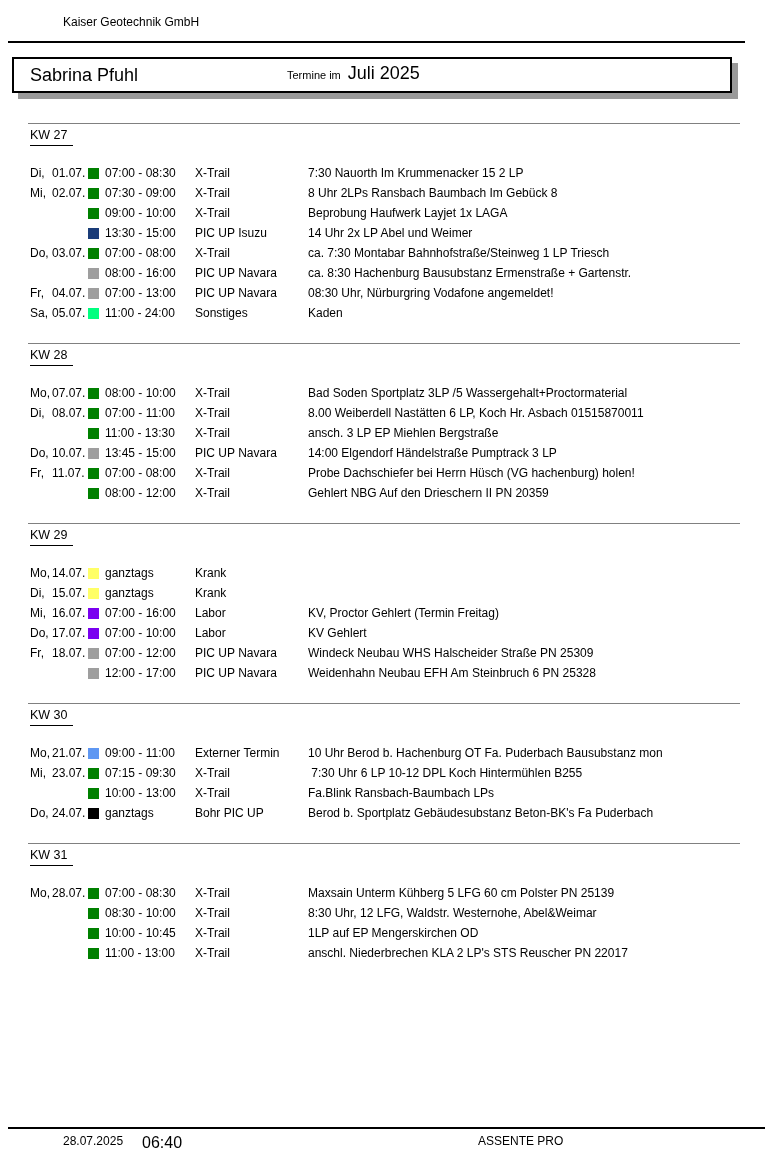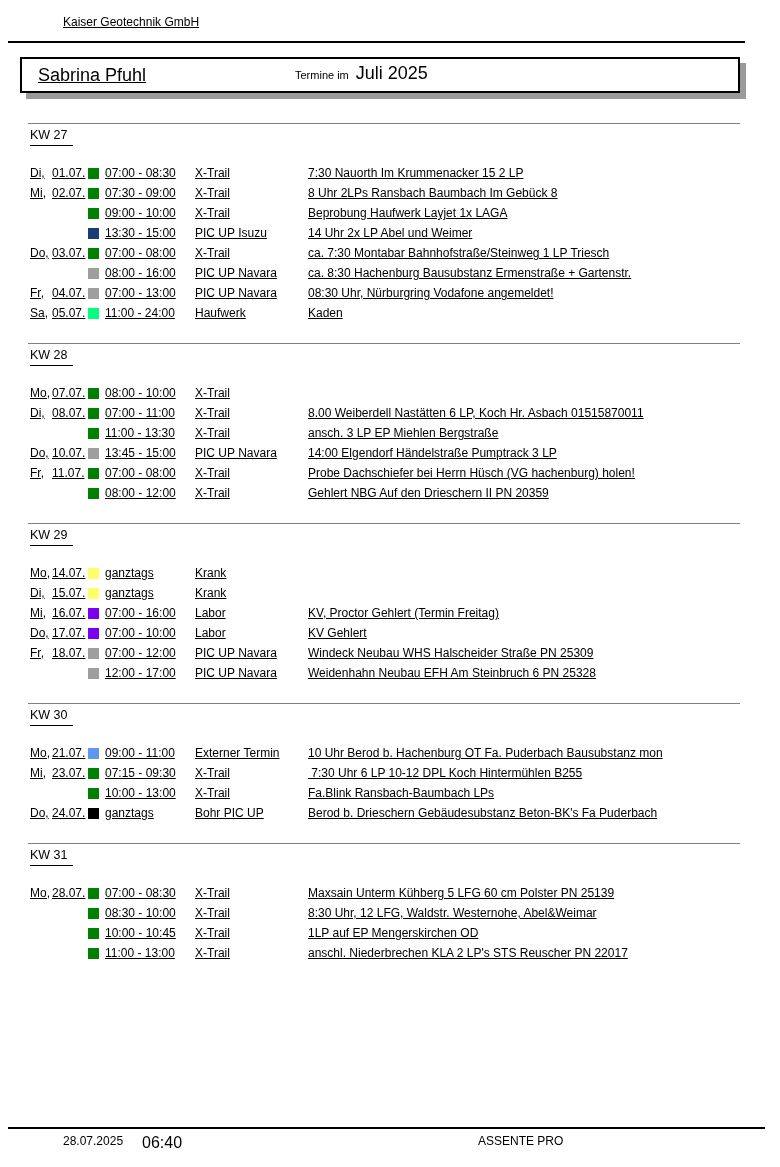--- a/index.html
+++ b/index.html
@@ -3,29 +3,29 @@
 <meta charset="utf-8">
 <style>
   html, body { margin: 0; padding: 0; background: #ffffff; }
   body {
     width: 780px; height: 1167px;
     font-family: "Liberation Sans", sans-serif;
     color: #000;
     position: relative;
     overflow: hidden;
   }
-  .page { position: relative; width: 780px; height: 1167px; text-decoration: underline; }
+  .page { position: relative; width: 780px; height: 1167px; }
 
   
   .company { padding-top: 14px; margin-left: 63px; font-size: 12px; line-height: 16px; }
   .header-rule { margin-top: 11px; margin-left: 8px; width: 737px; height: 2px; background: #000; }
 
   .title-box {
     position: relative;
-    margin-top: 14px; margin-left: 20px;
+    margin-top: 14px; margin-left: 12px;
     width: 716px; height: 32px;
     border: 2px solid #000;
     background: #fff;
     box-shadow: 6px 6px 0 #9a9a9a;
     display: flex; align-items: center;
   }
   .person { margin-left: 16px; font-size: 18px; }
   .title-mid { position: absolute; left: 273px; bottom: 7px; display: flex; align-items: baseline; }
   .title-prefix { font-size: 11px; }
   .title-month { font-size: 18px; margin-left: 7px; }
@@ -137,36 +137,37 @@
     <span class="c-time">07:00 - 13:00</span>
     <span class="c-cat">PIC UP Navara</span>
     <span class="c-desc">08:30 Uhr, Nürburgring Vodafone angemeldet!</span>
   </div>
 
   <div class="row">
     <span class="c-abbr">Sa,</span>
     <span class="c-date">05.07.</span>
     <span class="c-square" style="background: rgb(0, 255, 127);"></span>
     <span class="c-time">11:00 - 24:00</span>
-    <span class="c-cat">Haufwerk</span>
+    <span class="c-cat">Sonstiges</span>
     <span class="c-desc">Kaden</span>
   </div>
 </div>
   </div>
 
   <div class="week">
     <div class="section-divider"></div>
     <div><span class="kw-label">KW 28</span></div>
     <div class="rows">
   <div class="row">
     <span class="c-abbr">Mo,</span>
     <span class="c-date">07.07.</span>
     <span class="c-square" style="background: rgb(0, 128, 0);"></span>
     <span class="c-time">08:00 - 10:00</span>
     <span class="c-cat">X-Trail</span>
+    <span class="c-desc">Bad Soden Sportplatz 3LP /5 Wassergehalt+Proctormaterial</span>
   </div>
 
   <div class="row">
     <span class="c-abbr">Di,</span>
     <span class="c-date">08.07.</span>
     <span class="c-square" style="background: rgb(0, 128, 0);"></span>
     <span class="c-time">07:00 - 11:00</span>
     <span class="c-cat">X-Trail</span>
     <span class="c-desc">8.00 Weiberdell Nastätten 6 LP, Koch Hr. Asbach 01515870011</span>
   </div>
@@ -299,21 +300,21 @@
     <span class="c-cat">X-Trail</span>
     <span class="c-desc">Fa.Blink Ransbach-Baumbach LPs</span>
   </div>
 
   <div class="row">
     <span class="c-abbr">Do,</span>
     <span class="c-date">24.07.</span>
     <span class="c-square" style="background: rgb(0, 0, 0);"></span>
     <span class="c-time">ganztags</span>
     <span class="c-cat">Bohr PIC UP</span>
-    <span class="c-desc">Berod b. Drieschern Gebäudesubstanz Beton-BK's Fa Puderbach</span>
+    <span class="c-desc">Berod b. Sportplatz Gebäudesubstanz Beton-BK's Fa Puderbach</span>
   </div>
 </div>
   </div>
 
   <div class="week">
     <div class="section-divider"></div>
     <div><span class="kw-label">KW 31</span></div>
     <div class="rows">
   <div class="row">
     <span class="c-abbr">Mo,</span>

